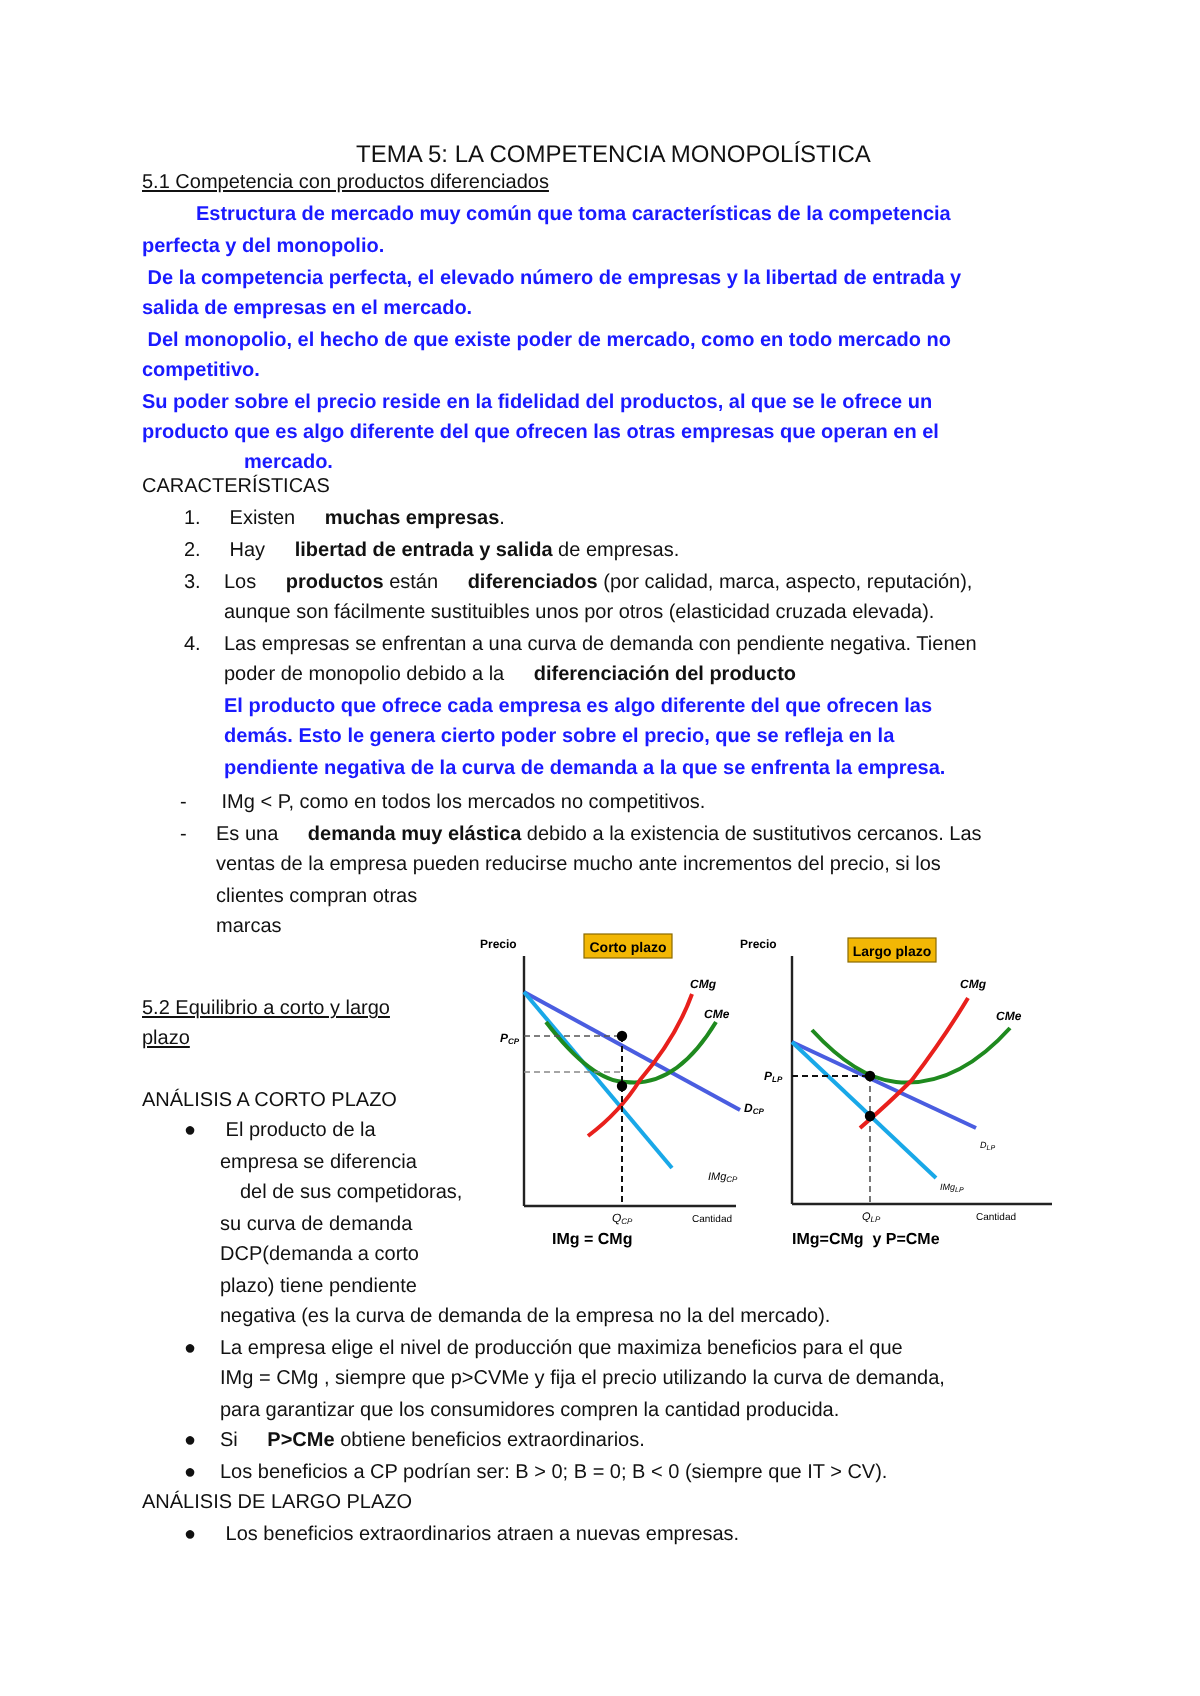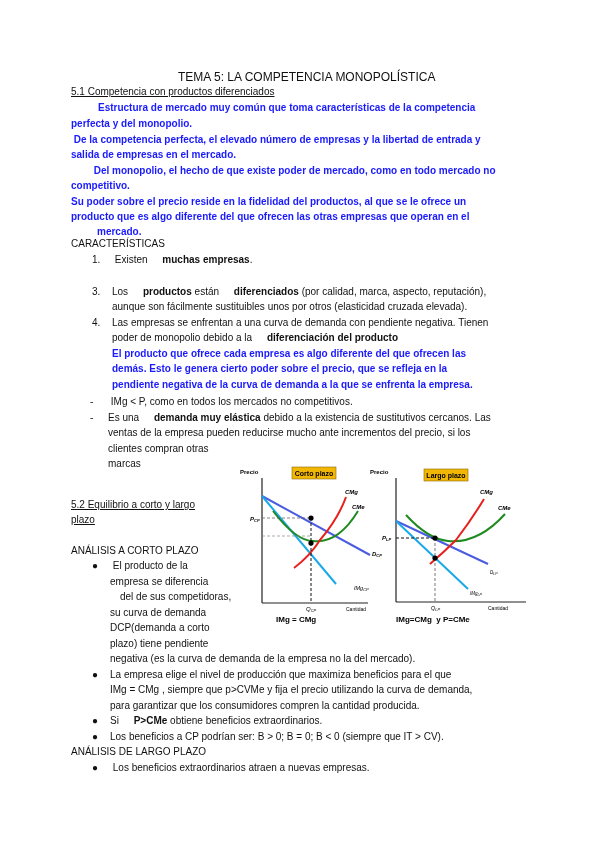--- a/index.html
+++ b/index.html
@@ -22,29 +22,30 @@
 <div class="page">
 
   <div class="abs title" style="left:178px; top:70px;">TEMA 5: LA COMPETENCIA MONOPOLÍSTICA</div>
 
   <div class="abs t ul" style="left:71px; top:84px;">5.1  Competencia con productos diferenciados</div>
 
   <div class="abs t blue" style="left:71px; top:100px;padding-left:27px;">Estructura de mercado muy común que toma características de la competencia</div>
   <div class="abs t blue" style="left:71px; top:116px;">perfecta y del monopolio.</div>
   <div class="abs t blue" style="left:71px; top:132px; white-space:pre;"> De la competencia perfecta, el elevado número de empresas y la libertad de entrada y</div>
   <div class="abs t blue" style="left:71px; top:147px;">salida de empresas en el mercado.</div>
-  <div class="abs t blue" style="left:71px; top:163px; white-space:pre;margin-left:20px;"> Del monopolio, el hecho de que existe poder de mercado, como en todo mercado no</div>
+  <div class="abs t blue" style="left:71px; top:163px; white-space:pre;"> Del monopolio, el hecho de que existe poder de mercado, como en todo mercado no</div>
   <div class="abs t blue" style="left:71px; top:178px;">competitivo.</div>
   <div class="abs t blue" style="left:71px; top:194px;">Su poder sobre el precio reside en la fidelidad del productos, al que se le ofrece un</div>
   <div class="abs t blue" style="left:71px; top:209px;">producto que es algo diferente del que ofrecen las otras empresas que operan en el</div>
-  <div class="abs t blue" style="left:53px; top:224px;padding-left:44px;">mercado.</div>
+  <div class="abs t blue" style="left:78px; top:224px;padding-left:44px;">mercado.</div>
 
   <div class="abs t" style="left:71px; top:236px;">CARACTERÍSTICAS</div>
 
   <div class="abs t" style="left:92px; top:252px; white-space:pre;"><span class="num">1.</span><span> Existen </span><b>muchas empresas</b><span>.</span></div>
+  <div class="abs t" style="left:92px; top:268px; white-space:pre;"><span class="num">2.</span><span> Hay </span><b>libertad de entrada y salida</b><span> de empresas.</span></div>
   <div class="abs t" style="left:92px; top:284px; white-space:pre;"><span class="num">3.</span><span>Los </span><b>productos</b><span> están </span><b>diferenciados</b><span> (por calidad, marca, aspecto, reputación),</span></div>
   <div class="abs t" style="left:112px; top:299px;">aunque son fácilmente sustituibles unos por otros (elasticidad cruzada elevada).</div>
   <div class="abs t" style="left:92px; top:315px; white-space:pre;"><span class="num">4.</span><span>Las empresas se enfrentan a una curva de demanda con pendiente negativa. Tienen</span></div>
   <div class="abs t" style="left:112px; top:330px; white-space:pre;"><span>poder de monopolio debido a la </span><b>diferenciación del producto</b></div>
   <div class="abs t blue" style="left:112px; top:346px;">El producto que ofrece cada empresa es algo diferente del que ofrecen las</div>
   <div class="abs t blue" style="left:112px; top:361px;">demás. Esto le genera cierto poder sobre el precio, que se refleja en la</div>
   <div class="abs t blue" style="left:112px; top:377px;">pendiente negativa de la curva de demanda a la que se enfrenta la empresa.</div>
 
   <div class="abs t" style="left:90px; top:394px;">-</div>
   <div class="abs t" style="left:108px; top:394px; white-space:pre;"> IMg &lt; P, como en todos los mercados no competitivos.</div>

